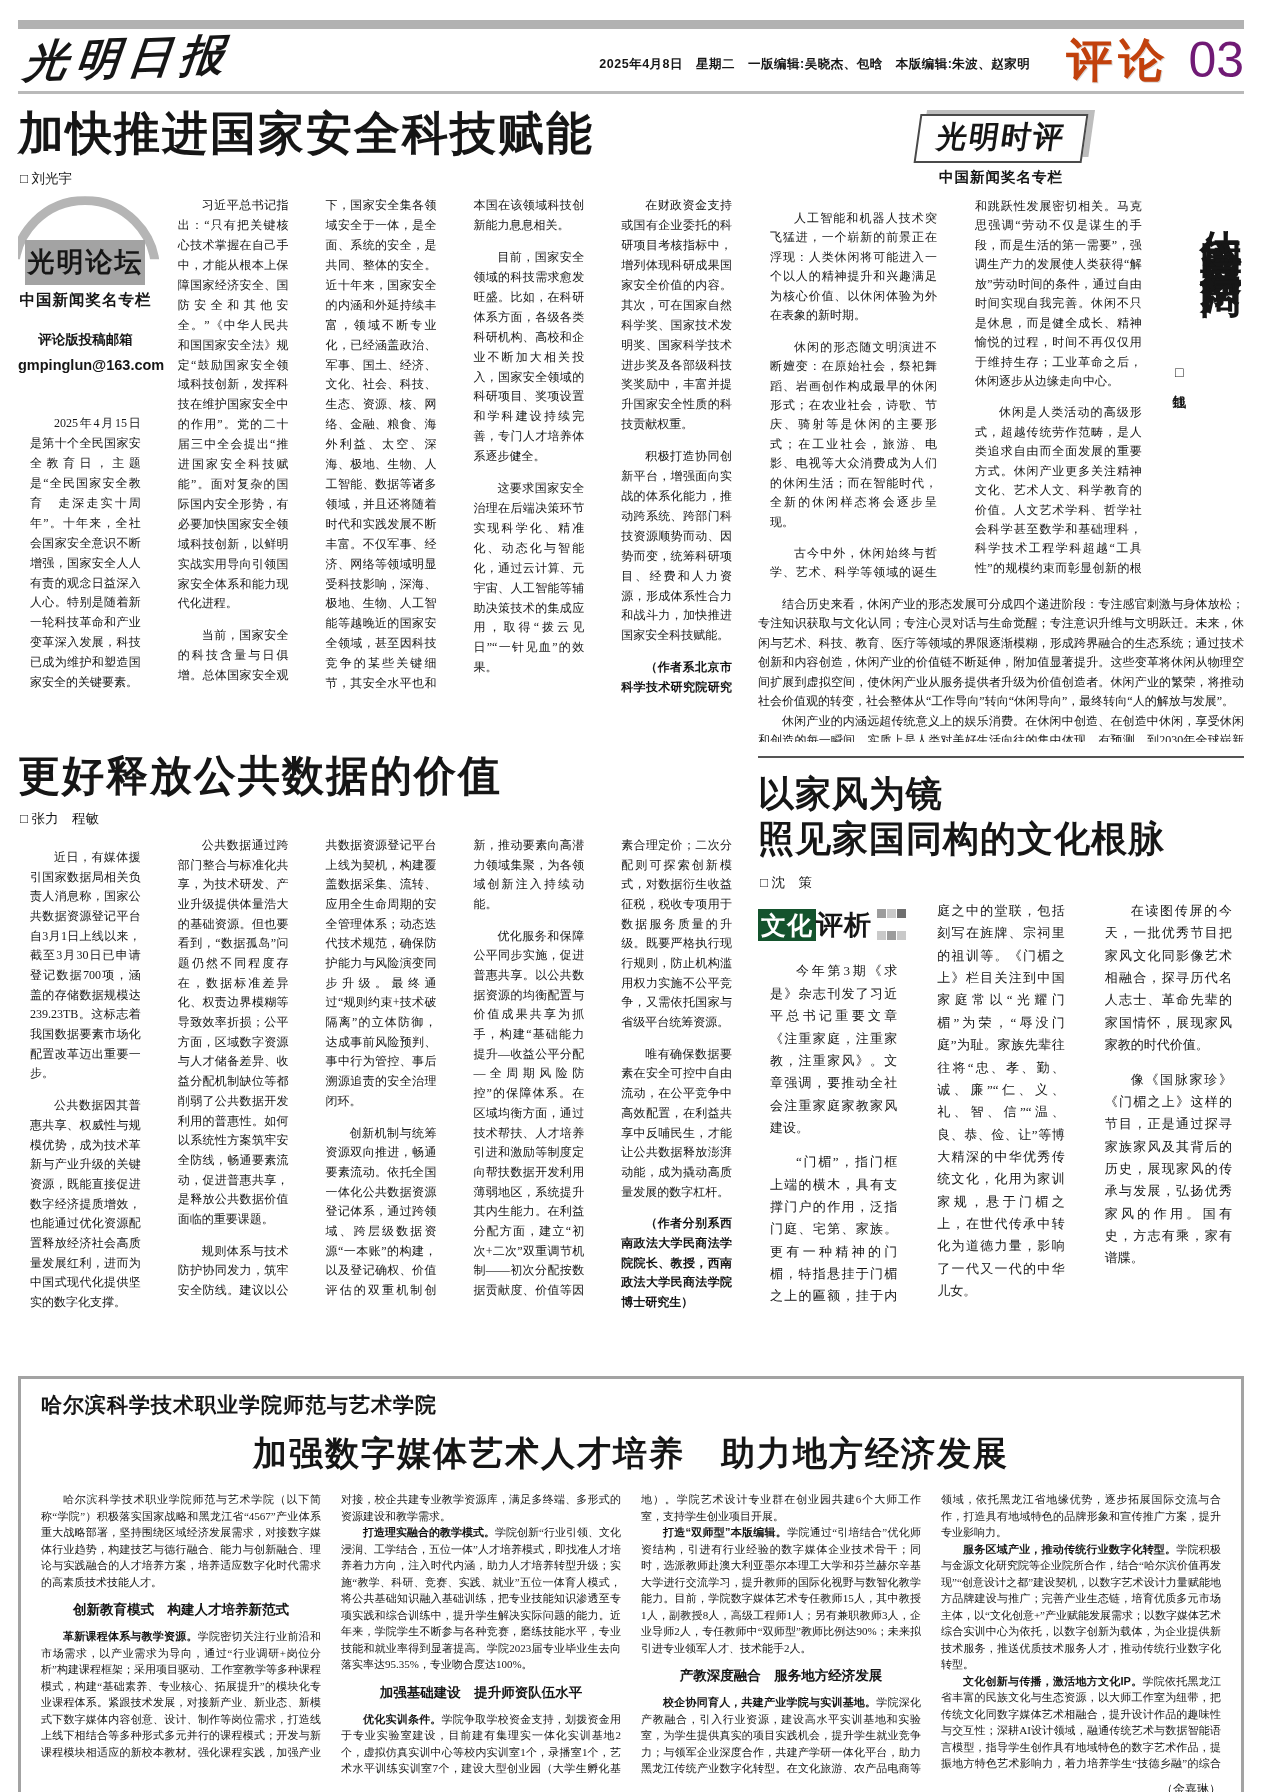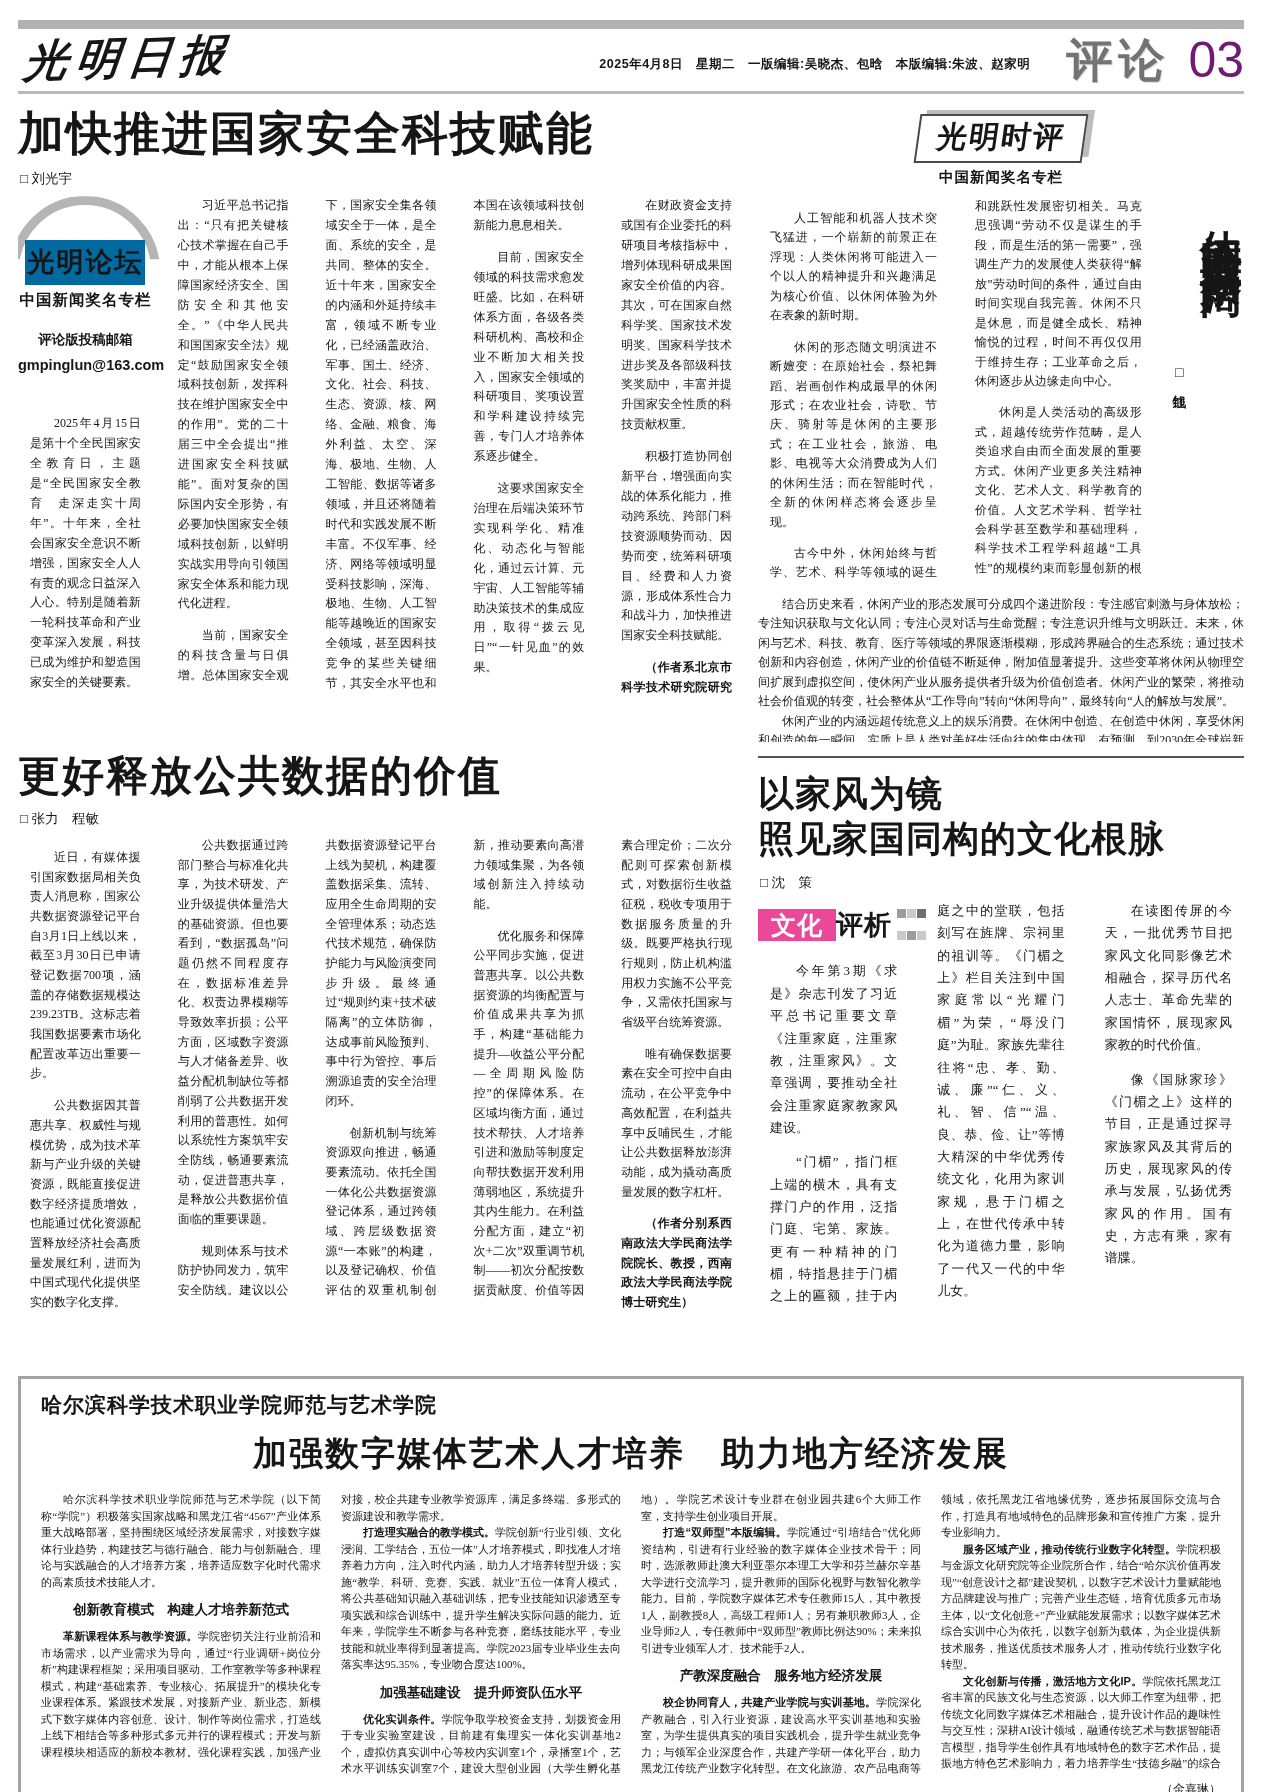--- a/index.html
+++ b/index.html
@@ -7,21 +7,21 @@
          font-family:"Liberation Serif","DejaVu Serif",serif;color:#161616;overflow:hidden;}
   .inner{padding:0 18px;}
 
   
   .topbar{height:9px;background:#b2b2b2;margin-top:20px;}
   .mast-row{display:flex;align-items:flex-end;border-bottom:3px solid #b9b9b9;padding:8px 0 10px;}
   .masthead{font-family:"Liberation Serif",serif;font-style:italic;font-weight:900;font-size:44px;
             letter-spacing:8px;transform:rotate(-2deg) skewX(-8deg);line-height:1;padding-left:6px;}
   .dateline{margin-left:auto;margin-right:36px;font-family:"Liberation Sans","DejaVu Sans",sans-serif;
             font-weight:700;font-size:12.5px;padding-bottom:8px;letter-spacing:.5px;}
-  .section-word{font-family:"Liberation Sans",sans-serif;font-weight:900;font-size:46px;color:#737373;
+  .section-word{font-family:"Liberation Sans",sans-serif;font-weight:900;font-size:46px;color:#c2410c;
             letter-spacing:6px;line-height:.9;text-shadow:1px 1px 0 #d8d8d8;}
   .page-no{font-family:"Liberation Sans",sans-serif;font-weight:400;font-size:50px;color:#701a75;
             line-height:.85;margin-left:18px;}
 
   
   h1.art{font-weight:900;line-height:1.05;margin:0;}
   .byline{font-size:13.5px;margin:12px 0 8px 2px;}
   .cols{text-align:justify;column-fill:auto;overflow:hidden;}
   .cols p{margin:12px;text-indent:2em;}
   .attr{font-family:"Liberation Sans",sans-serif;font-weight:700;text-indent:2em;}
@@ -29,21 +29,21 @@
   
   .band-top{display:flex;gap:14px;margin-top:16px;height:632px;}
   .a1{width:726px;flex:none;}
   .a1 h1{font-size:46px;letter-spacing:2px;}
   .a1 .cols{columns:5;column-gap:13px;font-size:12px;line-height:1.66;height:508px;margin-top:4px;}
 
   .forum{break-inside:avoid;position:relative;text-align:center;height:206px;margin-bottom:6px;}
   .forum .arc{position:absolute;top:0;left:50%;transform:translateX(-50%);width:132px;height:132px;
               border:9px solid #b5b5b5;border-radius:50%;clip-path:inset(0 0 58% 0);}
   .forum .t1{position:relative;margin-top:44px;font-family:"Liberation Sans",sans-serif;font-weight:900;
-             font-size:27px;letter-spacing:2px;background:#0369a1;display:inline-block;padding:0 2px;}
+             font-size:27px;letter-spacing:2px;background:#a3a3a3;display:inline-block;padding:0 2px;}
   .forum .t2{position:relative;font-family:"Liberation Sans",sans-serif;font-weight:900;font-size:15.5px;
              letter-spacing:1px;margin-top:2px;}
   .forum .mb1{font-weight:700;font-size:13.5px;margin-top:16px;}
   .forum .mb2{font-family:"Liberation Sans",sans-serif;font-weight:700;font-size:14.5px;margin-top:2px;}
 
   .leisure{flex:1;display:flex;flex-direction:column;overflow:hidden;}
   .sp-badge-wrap{text-align:center;margin:4px 0 10px;}
   .sp-badge{display:inline-block;border:2px solid #4a4a4a;padding:1px 18px 3px;transform:skewX(-8deg);
             font-family:"Liberation Sans",sans-serif;font-weight:900;font-size:30px;letter-spacing:2px;
             box-shadow:6px -6px 0 #bdbdbd;background:#fff;}
@@ -60,22 +60,22 @@
   .band-mid{display:flex;gap:14px;margin-top:12px;height:592px;}
   .a2{width:726px;flex:none;}
   .a2 h1{font-size:42px;letter-spacing:2px;}
   .a2 .cols{columns:5;column-gap:13px;font-size:12px;line-height:1.64;height:482px;margin-top:4px;}
 
   .family{flex:1;overflow:hidden;}
   .family .rule{height:2px;background:#555;margin:2px 0 14px;}
   .family h1{font-size:36px;letter-spacing:1px;line-height:1.25;}
   .family .cols{columns:3;column-gap:16px;font-size:13px;line-height:1.72;height:418px;margin-top:6px;}
   .cult-badge{break-inside:avoid;margin:2px 0 10px;white-space:nowrap;}
-  .cult-badge .bk{background:#ec4899;color:#fff;font-family:"Liberation Sans",sans-serif;font-weight:900;
-                  font-size:25px;padding:2px 13px;letter-spacing:1px;}
+  .cult-badge .bk{background:#14532d;color:#fff;font-family:"Liberation Sans",sans-serif;font-weight:900;
+                  font-size:25px;padding:2px 3px;letter-spacing:1px;}
   .cult-badge .wt{font-family:"Liberation Sans",sans-serif;font-weight:700;font-size:27px;letter-spacing:1px;}
   .px{display:inline-block;vertical-align:bottom;margin-left:5px;}
   .px i{display:inline-block;width:9px;height:9px;margin:0 1px 1px 0;}
   .px .g1{background:#9c9c9c;} .px .g2{background:#c9c9c9;} .px .g3{background:#6f6f6f;}
 
   
   .adbox{margin:30px 18px 0;border:3px solid #a3a3a3;height:424px;padding:12px 20px 10px;box-sizing:border-box;}
   .ad-kicker{font-family:"Liberation Sans",sans-serif;font-weight:900;font-size:21px;letter-spacing:1px;}
   .ad-head{font-weight:900;font-size:34px;text-align:center;letter-spacing:2px;margin:12px 0 14px;}
   .ad-cols{columns:4;column-gap:20px;font-size:11px;line-height:1.5;text-align:justify;height:288px;

